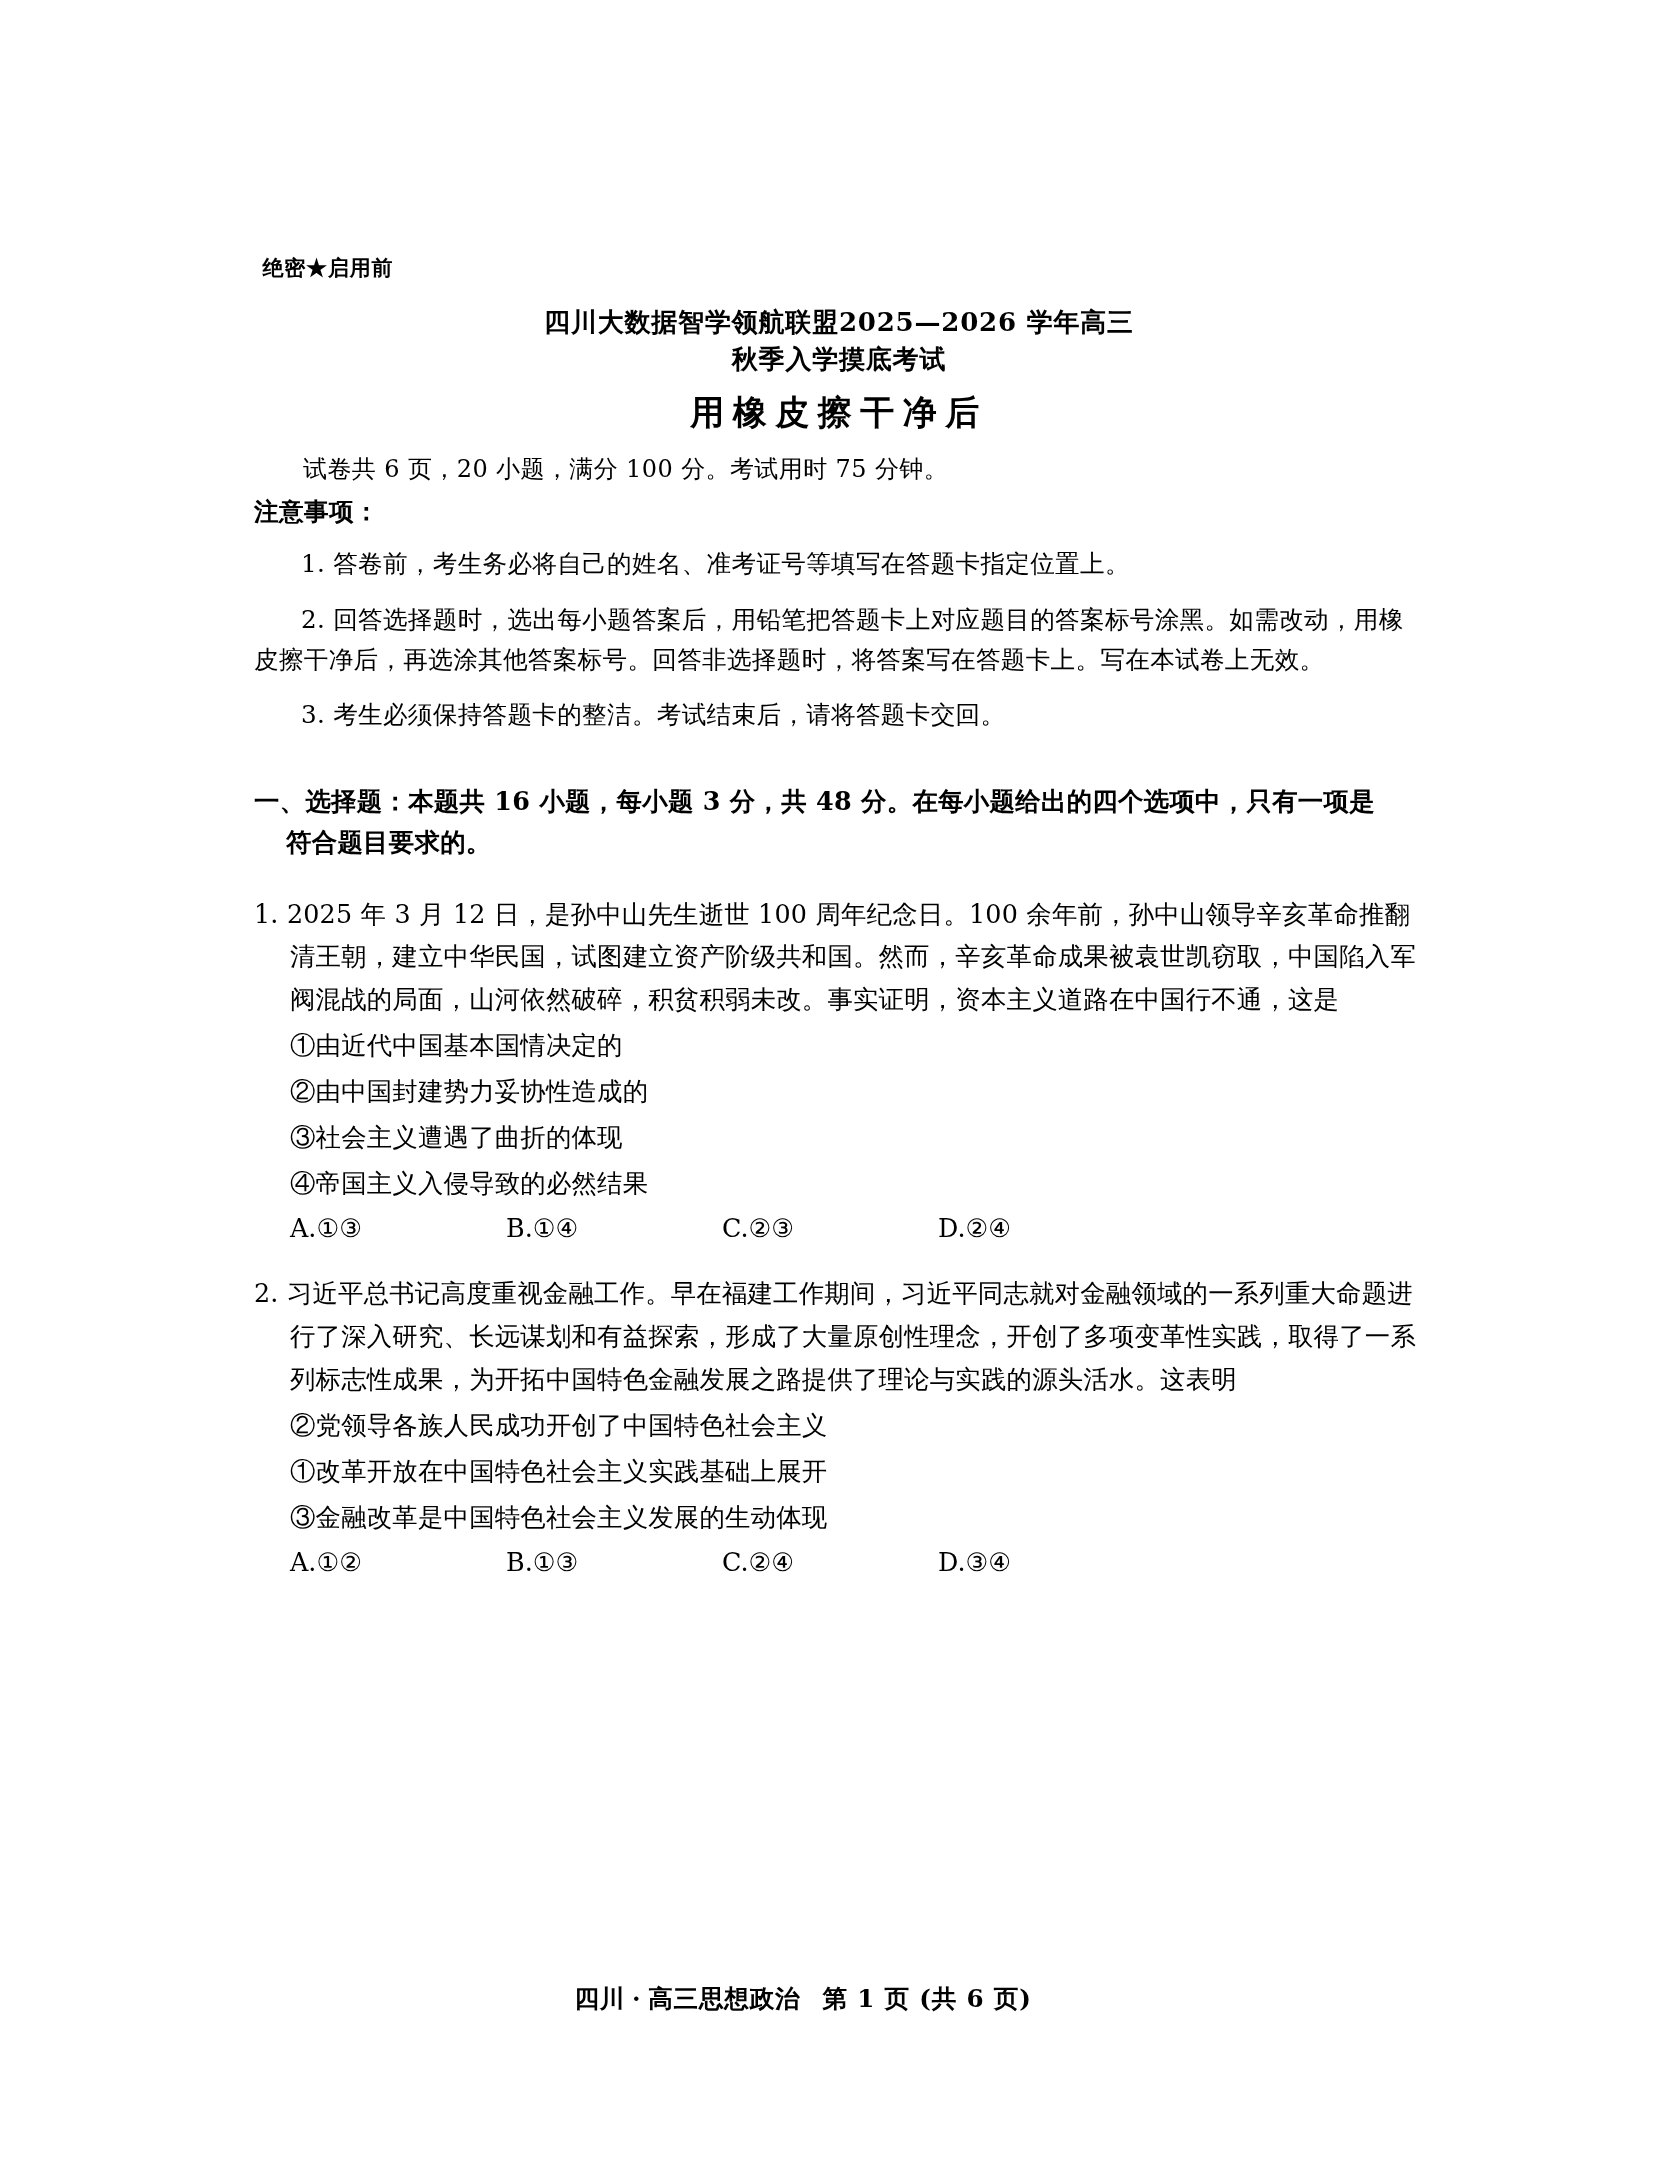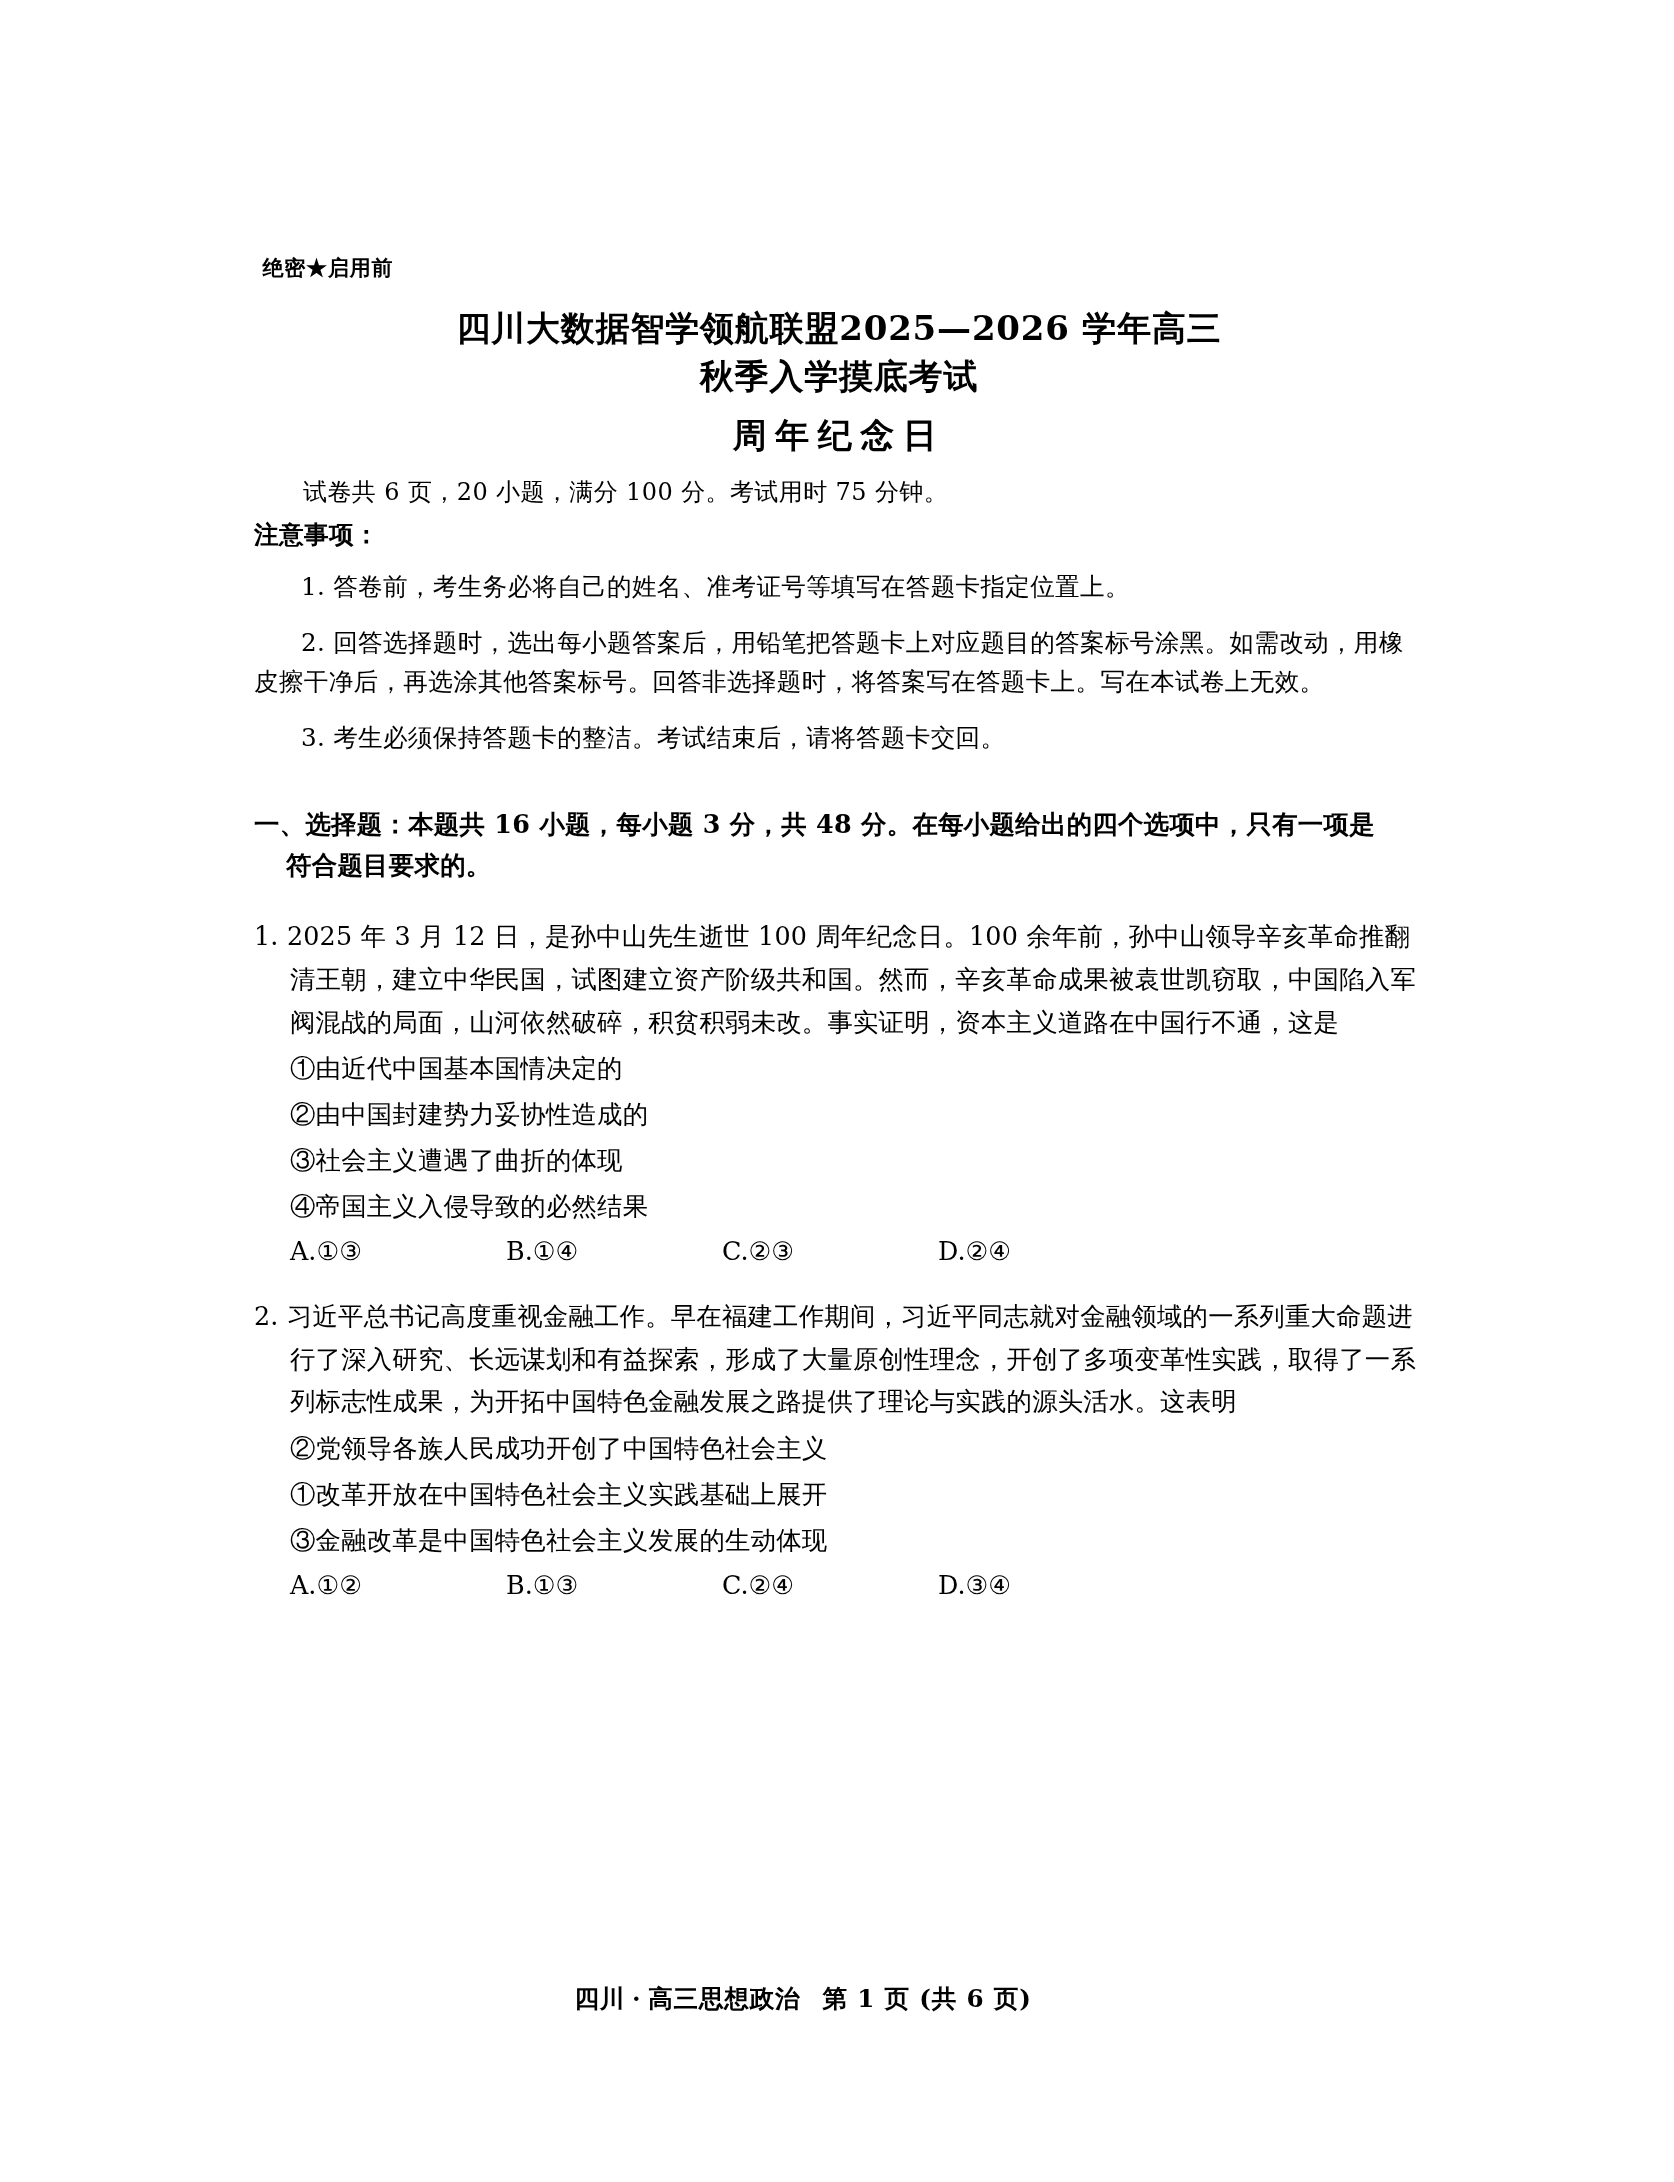--- a/index.html
+++ b/index.html
@@ -29,21 +29,21 @@
     width: 1170px;
   }
   .secret-line {
     font-size: 21px;
     font-weight: bold;
     letter-spacing: 0.8px;
     margin: 0 0 22px 8.5px;
   }
   .title-main {
     text-align: center;
-    font-size: 34px;
+    font-size: 26px;
     font-weight: bold;
     line-height: 1.42;
     letter-spacing: 0.8px;
     margin: 0 auto;
     width: 1000px;
   }
   .title-main .em {
     font-family: "DejaVu Sans", "Liberation Sans", sans-serif;
     font-weight: bold;
   }
@@ -133,21 +133,21 @@
 <div class="page">
   <div class="content">
 
     <div class="secret-line">绝密★启用前</div>
 
     <div class="title-main">
       <span>四川大数据</span><span class="em">智学领航</span><span class="em">联盟</span><span>2025—2026 学年高三</span>
       <div>秋季入学摸底考试</div>
     </div>
 
-    <div class="title-sub">周年纪念日</div>
+    <div class="title-sub">用橡皮擦干净后</div>
 
     <div class="exam-info">试卷共 6 页，20 小题，满分 100 分。考试用时 75 分钟。</div>
 
     <div class="notice-head">注意事项：</div>
     <div class="notice-item">1. 答卷前，考生务必将自己的姓名、准考证号等填写在答题卡指定位置上。</div>
     <div class="notice-item">2. 回答选择题时，选出每小题答案后，用铅笔把答题卡上对应题目的答案标号涂黑。如需改动，用橡皮擦干净后，再选涂其他答案标号。回答非选择题时，将答案写在答题卡上。写在本试卷上无效。</div>
     <div class="notice-item">3. 考生必须保持答题卡的整洁。考试结束后，请将答题卡交回。</div>
 
     <div class="section-head">
       <span>一、选择题：本题共 16 小题，每小题 3 分，共 48 分。在每小题给出的四个选项中，只有一项是</span>

